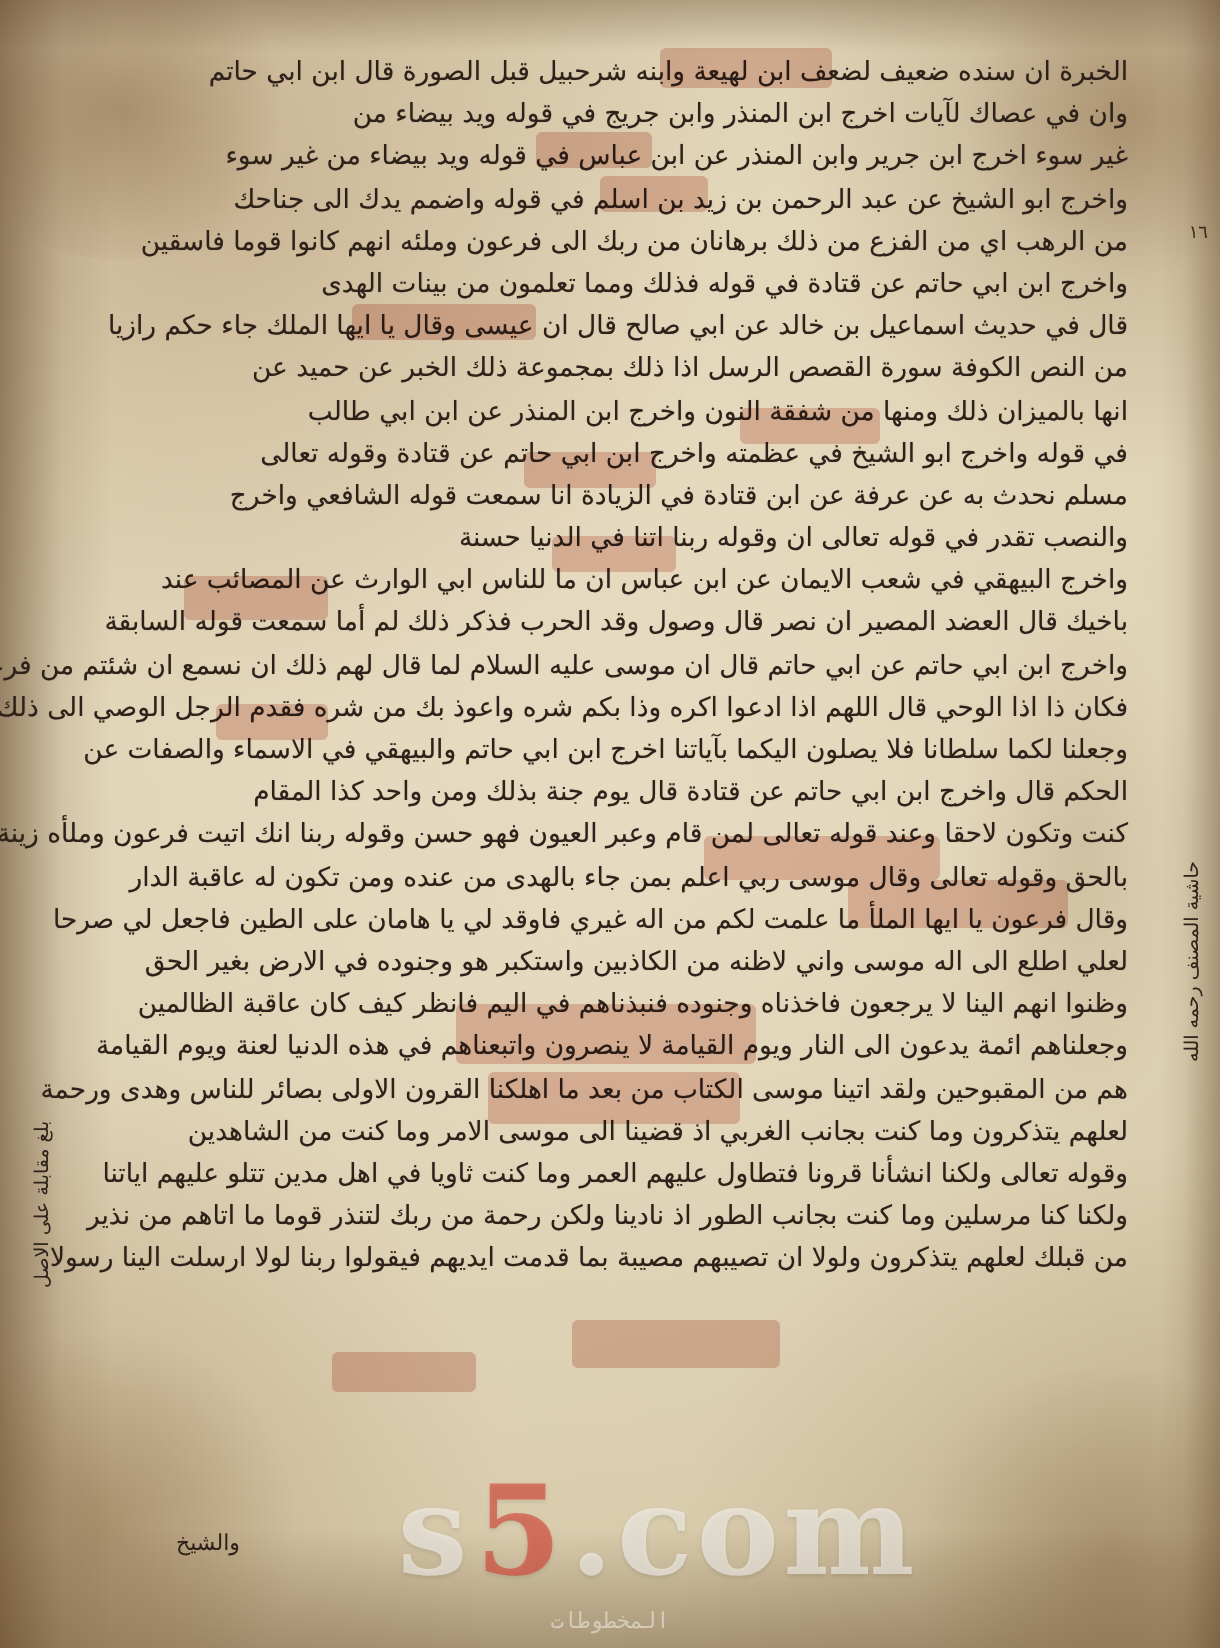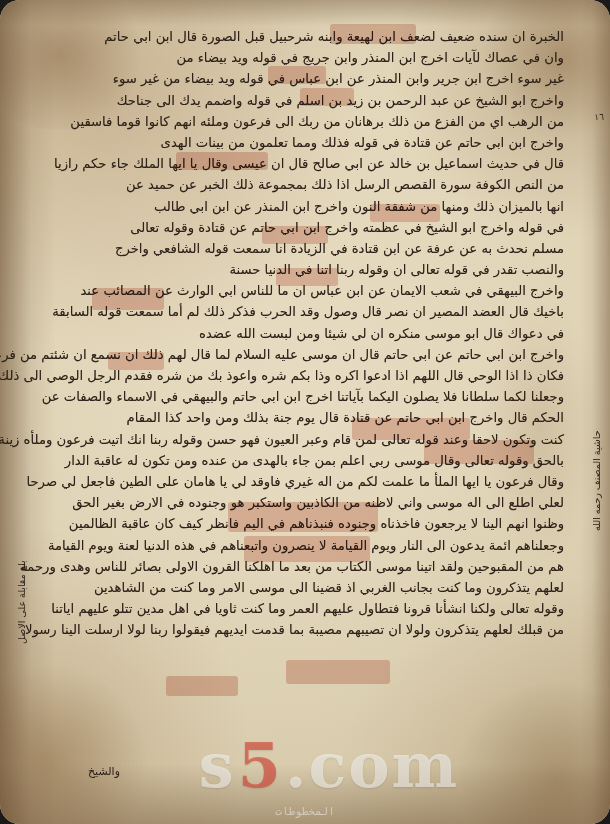--- a/index.html
+++ b/index.html
@@ -7,21 +7,20 @@
     padding: 0;
     background: #1a1a1a;
   }
   #page {
     position: relative;
     width: 610px;
     height: 824px;
     overflow: hidden;
     background: #cfc3a8;
     font-family: "DejaVu Sans", sans-serif;
-    border-radius: 20px;
   }
 
   
   .parchment {
     position: absolute;
     inset: 0;
     background:
       radial-gradient(ellipse 60% 45% at 18% 12%, rgba(150,110,70,0.30), rgba(150,110,70,0) 70%),
       radial-gradient(ellipse 40% 30% at 92% 8%, rgba(120,85,50,0.30), rgba(120,85,50,0) 70%),
       radial-gradient(ellipse 50% 40% at 6% 92%, rgba(140,100,60,0.28), rgba(140,100,60,0) 70%),
@@ -173,34 +172,34 @@
     <div class="line">من الرهب اي من الفزع من ذلك برهانان من ربك الى فرعون وملئه انهم كانوا قوما فاسقين</div>
     <div class="line">واخرج ابن ابي حاتم عن قتادة في قوله فذلك ومما تعلمون من بينات الهدى</div>
     <div class="line">قال في حديث اسماعيل بن خالد عن ابي صالح قال ان عيسى وقال يا ايها الملك جاء حكم رازيا</div>
     <div class="line">من النص الكوفة سورة القصص الرسل اذا ذلك بمجموعة ذلك الخبر عن حميد عن</div>
     <div class="line">انها بالميزان ذلك ومنها من شفقة النون واخرج ابن المنذر عن ابن ابي طالب</div>
     <div class="line">في قوله واخرج ابو الشيخ في عظمته واخرج ابن ابي حاتم عن قتادة وقوله تعالى</div>
     <div class="line">مسلم نحدث به عن عرفة عن ابن قتادة في الزيادة انا سمعت قوله الشافعي واخرج</div>
     <div class="line">والنصب تقدر في قوله تعالى ان وقوله ربنا اتنا في الدنيا حسنة</div>
     <div class="line">واخرج البيهقي في شعب الايمان عن ابن عباس ان ما للناس ابي الوارث عن المصائب عند</div>
     <div class="line">باخيك قال العضد المصير ان نصر قال وصول وقد الحرب فذكر ذلك لم أما سمعت قوله السابقة</div>
-    <div class="line">في دعواك قال ابو موسى منكره ان لي شيئا ومن لبست الله عضده</div>
     <div class="line">واخرج ابن ابي حاتم عن ابي حاتم قال ان موسى عليه السلام لما قال لهم ذلك ان نسمع ان شئتم من فرعون</div>
     <div class="line">فكان ذا اذا الوحي قال اللهم اذا ادعوا اكره وذا بكم شره واعوذ بك من شره فقدم الرجل الوصي الى ذلك باب</div>
     <div class="line">وجعلنا لكما سلطانا فلا يصلون اليكما بآياتنا اخرج ابن ابي حاتم والبيهقي في الاسماء والصفات عن</div>
     <div class="line">الحكم قال واخرج ابن ابي حاتم عن قتادة قال يوم جنة بذلك ومن واحد كذا المقام</div>
     <div class="line">كنت وتكون لاحقا وعند قوله تعالى لمن قام وعبر العيون فهو حسن وقوله ربنا انك اتيت فرعون وملأه زينة</div>
     <div class="line">بالحق وقوله تعالى وقال موسى ربي اعلم بمن جاء بالهدى من عنده ومن تكون له عاقبة الدار</div>
     <div class="line">وقال فرعون يا ايها الملأ ما علمت لكم من اله غيري فاوقد لي يا هامان على الطين فاجعل لي صرحا</div>
     <div class="line">لعلي اطلع الى اله موسى واني لاظنه من الكاذبين واستكبر هو وجنوده في الارض بغير الحق</div>
     <div class="line">وظنوا انهم الينا لا يرجعون فاخذناه وجنوده فنبذناهم في اليم فانظر كيف كان عاقبة الظالمين</div>
     <div class="line">وجعلناهم ائمة يدعون الى النار ويوم القيامة لا ينصرون واتبعناهم في هذه الدنيا لعنة ويوم القيامة</div>
     <div class="line">هم من المقبوحين ولقد اتينا موسى الكتاب من بعد ما اهلكنا القرون الاولى بصائر للناس وهدى ورحمة</div>
     <div class="line">لعلهم يتذكرون وما كنت بجانب الغربي اذ قضينا الى موسى الامر وما كنت من الشاهدين</div>
     <div class="line">وقوله تعالى ولكنا انشأنا قرونا فتطاول عليهم العمر وما كنت ثاويا في اهل مدين تتلو عليهم اياتنا</div>
+    <div class="line">ولكنا كنا مرسلين وما كنت بجانب الطور اذ نادينا ولكن رحمة من ربك لتنذر قوما ما اتاهم من نذير</div>
     <div class="line">من قبلك لعلهم يتذكرون ولولا ان تصيبهم مصيبة بما قدمت ايديهم فيقولوا ربنا لولا ارسلت الينا رسولا</div>
   </div>
 
   <div class="smudge" style="left:330px; top:24px; width:86px; height:20px;"></div>
   <div class="smudge" style="left:268px; top:66px; width:58px; height:18px;"></div>
   <div class="smudge" style="left:300px; top:88px; width:54px; height:18px;"></div>
   <div class="smudge" style="left:176px; top:152px; width:92px; height:18px;"></div>
   <div class="smudge" style="left:370px; top:204px; width:70px; height:18px;"></div>
   <div class="smudge" style="left:262px; top:226px; width:66px; height:18px;"></div>
   <div class="smudge" style="left:276px; top:268px; width:62px; height:18px;"></div>

